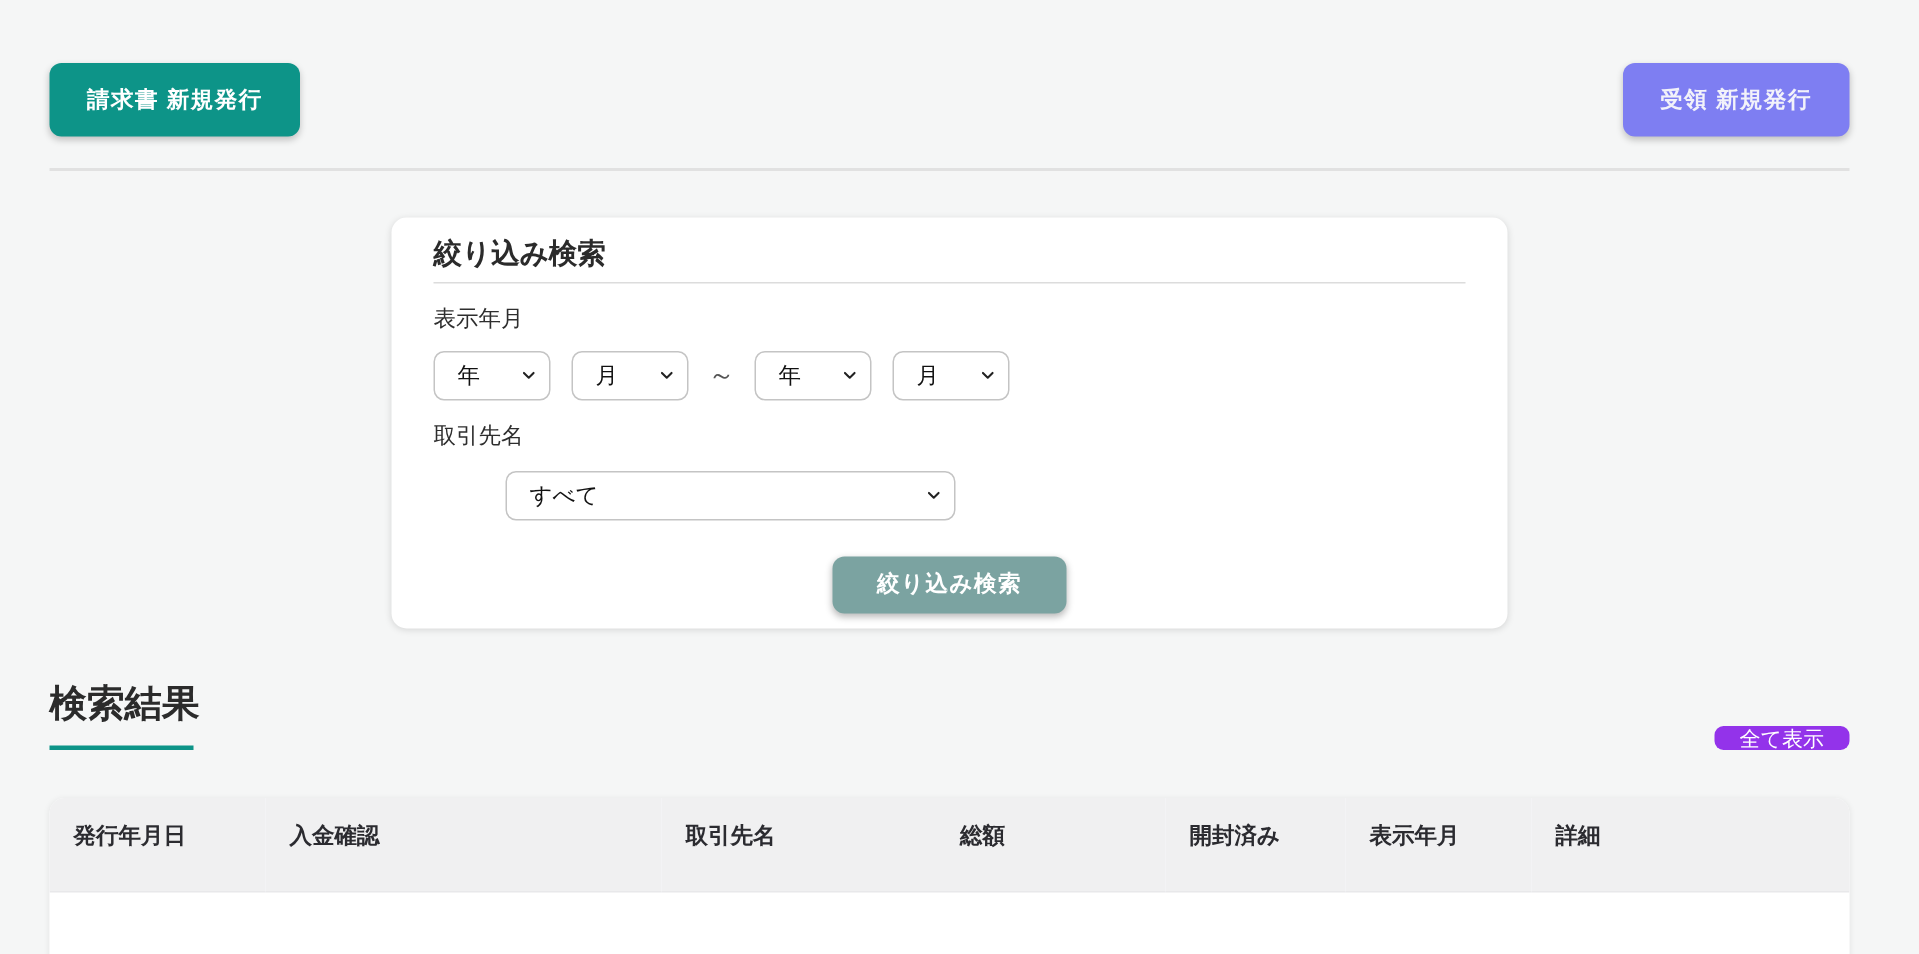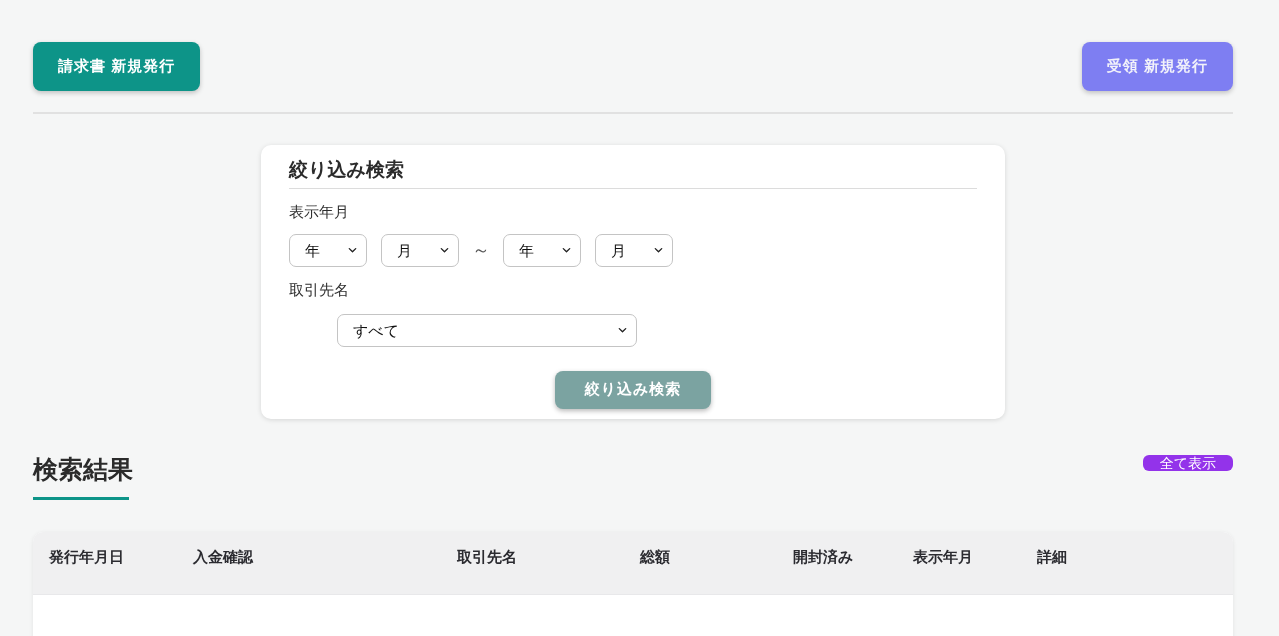--- a/index.html
+++ b/index.html
@@ -68,21 +68,21 @@
 
   .submit-row { display: flex; justify-content: center; margin-top: 24px; }
   .btn-submit {
     background: var(--submit-muted-teal, #7ba3a1);
     color: #fff; font-size: 15px; font-weight: bold;
     height: 38px; padding: 0 30px; border-radius: 8px;
     box-shadow: 0 2px 5px rgba(0,0,0,.28);
     letter-spacing: 1px;
   }
 
-  .results-header { display: flex; justify-content: space-between; align-items: flex-start; margin-top: 36px; }
+  .results-header { display: flex; justify-content: space-between; align-items: flex-end; margin-top: 36px; }
   .results-heading { margin: 0; font-size: 25px; font-weight: bold; line-height: 1.15; color: #2b2b2b; }
   .teal-underline { width: 96px; height: 3px; background: var(--accent-teal, #0d9488); margin-top: 13px; }
   .btn-show-all {
     background: var(--accent-violet, #9333ea);
     color: #fff; font-size: 14px;
     height: 16px; padding: 0 17px; border-radius: 6px;
   }
 
   .table-wrap {
     margin-top: 32px;

